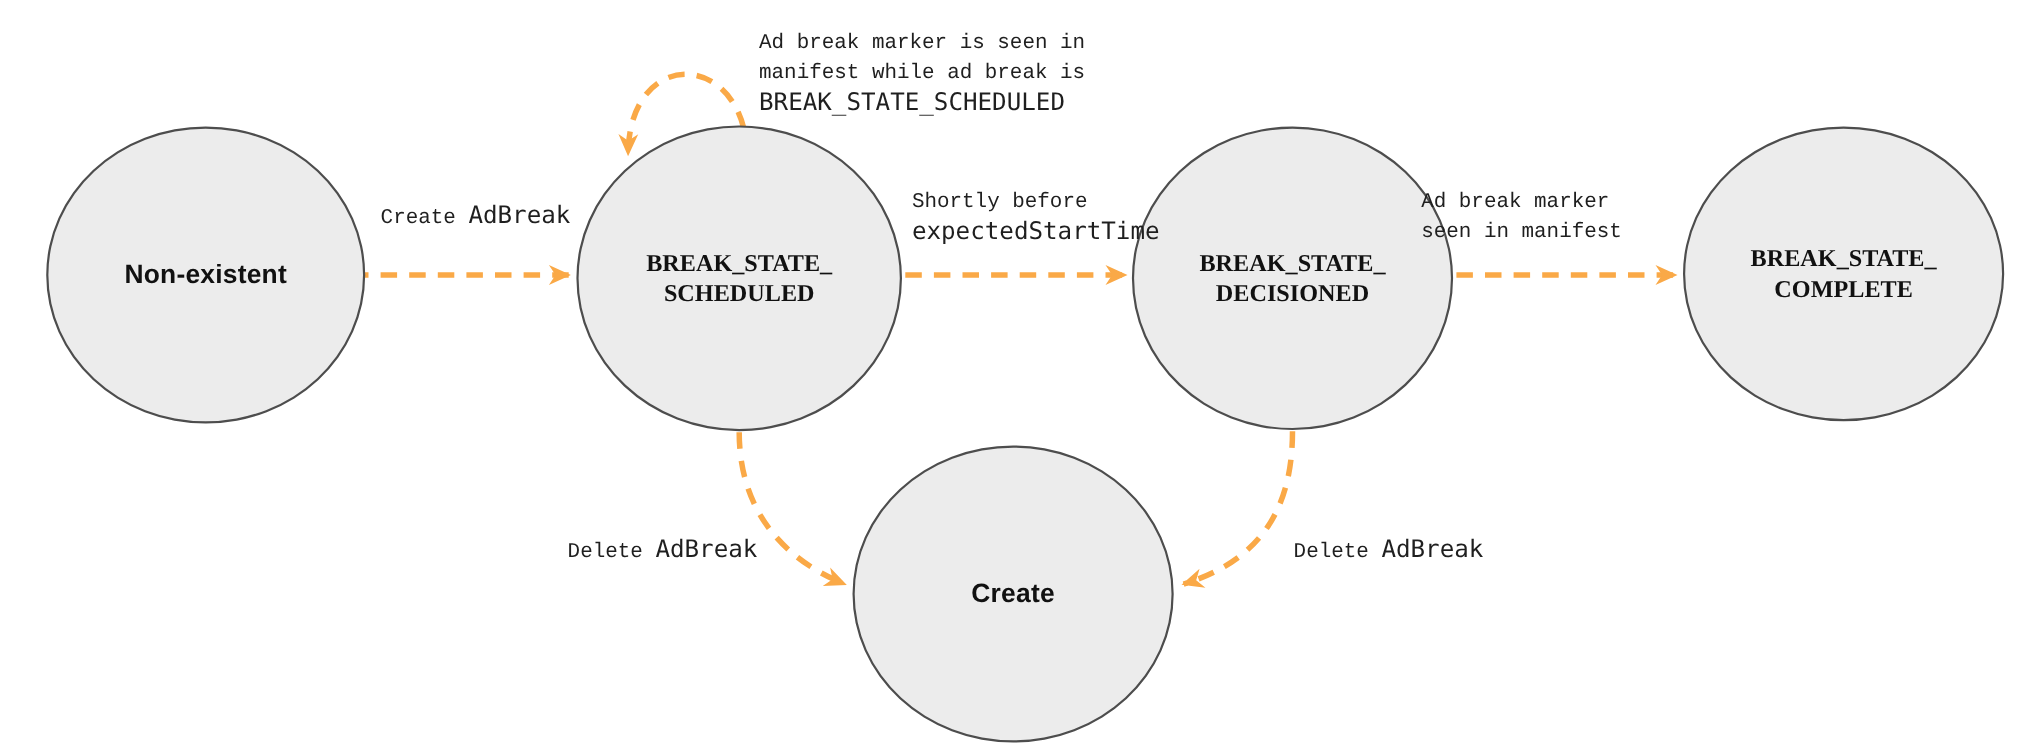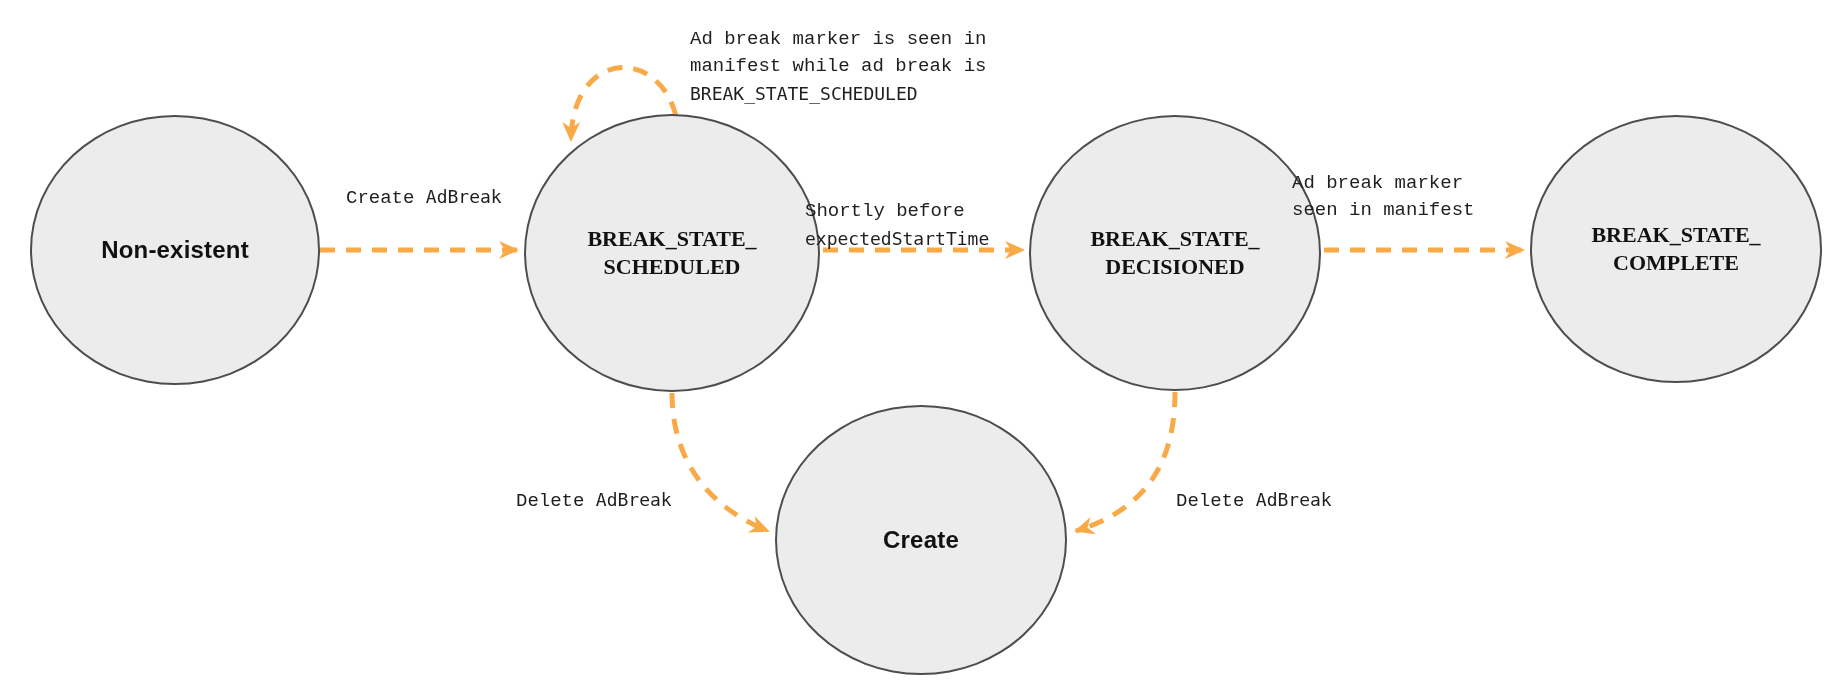--- a/index.html
+++ b/index.html
@@ -57,21 +57,21 @@
     white-space:nowrap;
     color:var(--text);
   }
   .edge-label .sans{
     font-family:Liberation Mono, monospace;
     white-space:pre;
   }
   .edge-label .mono{
     font-family:"DejaVu Sans Mono", monospace;
     white-space:pre;
-    font-size:18px;
+    font-size:22px;
   }
   .edge-label .line{display:block;white-space:pre-line;}
 </style>
 </head>
 <body>
 
 <div class="canvas">
 
   <svg class="arrow-layer" width="1844" height="687" viewBox="0 0 1844 687" xmlns="http://www.w3.org/2000/svg">
     <defs>
@@ -82,21 +82,21 @@
     <g fill="none" stroke="#FAA947" stroke-width="5" stroke-dasharray="15 11" class="edge-stroke">
       <path d="M320,250 L517,250" marker-end="url(#ah)"></path>
       <path d="M676,116 C658,46 572,50 571,140" marker-end="url(#ah)"></path>
       <path d="M823,250 L1023,250" marker-end="url(#ah)"></path>
       <path d="M1324,250 L1523,250" marker-end="url(#ah)"></path>
       <path d="M672,393 C672,458 706,506 768,531" marker-end="url(#ah)"></path>
       <path d="M1175,392 C1175,458 1150,508 1076,531" marker-end="url(#ah)"></path>
     </g>
   </svg>
 
-  <div class="state" style="left:30px; top:115px; width:290px; height:270px;text-align:right;">
+  <div class="state" style="left:42px; top:115px; width:290px; height:270px;text-align:right;">
     <span class="state-label plain">Non-existent</span>
   </div>
 
   <div class="state" style="left:524px; top:114px; width:296px; height:278px;">
     <span class="state-label code">BREAK_STATE_
 SCHEDULED</span>
   </div>
 
   <div class="state" style="left:1029px; top:115px; width:292px; height:276px;">
     <span class="state-label code">BREAK_STATE_
@@ -115,21 +115,21 @@
   <div class="edge-label" style="left:346px; top:183px;">
     <span class="sans">Create </span><span class="mono">AdBreak</span>
   </div>
 
   <div class="edge-label" style="left:690px; top:26px;">
     <span class="line sans">Ad break marker is seen in
 manifest while ad break is</span>
     <span class="line mono">BREAK_STATE_SCHEDULED</span>
   </div>
 
-  <div class="edge-label" style="left:805px; top:170px;margin-top:28px;">
+  <div class="edge-label" style="left:829px; top:170px;">
     <span class="line sans">Shortly before</span>
     <span class="line mono">expectedStartTime</span>
   </div>
 
   <div class="edge-label" style="left:1292px; top:170px;">
     <span class="line sans">Ad break marker
 seen in manifest</span>
   </div>
 
   <div class="edge-label" style="left:516px; top:486px;">

